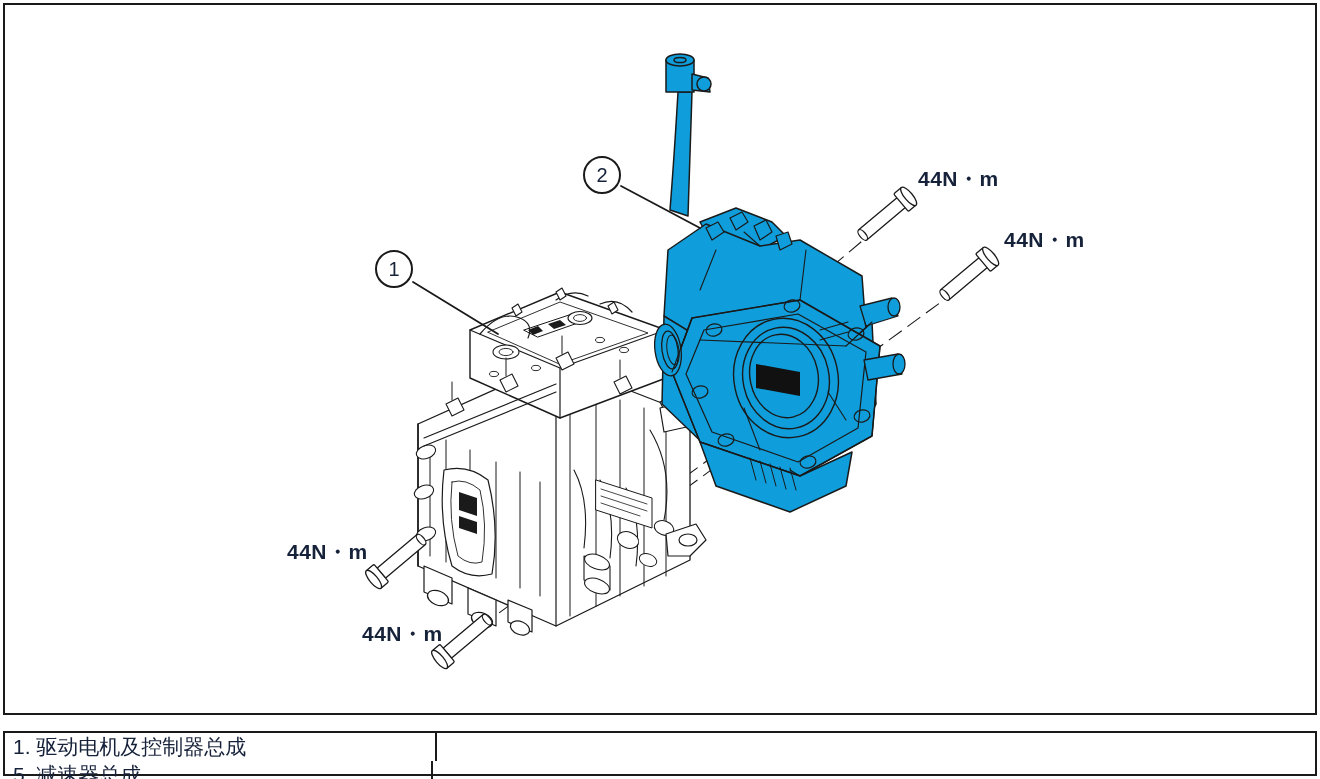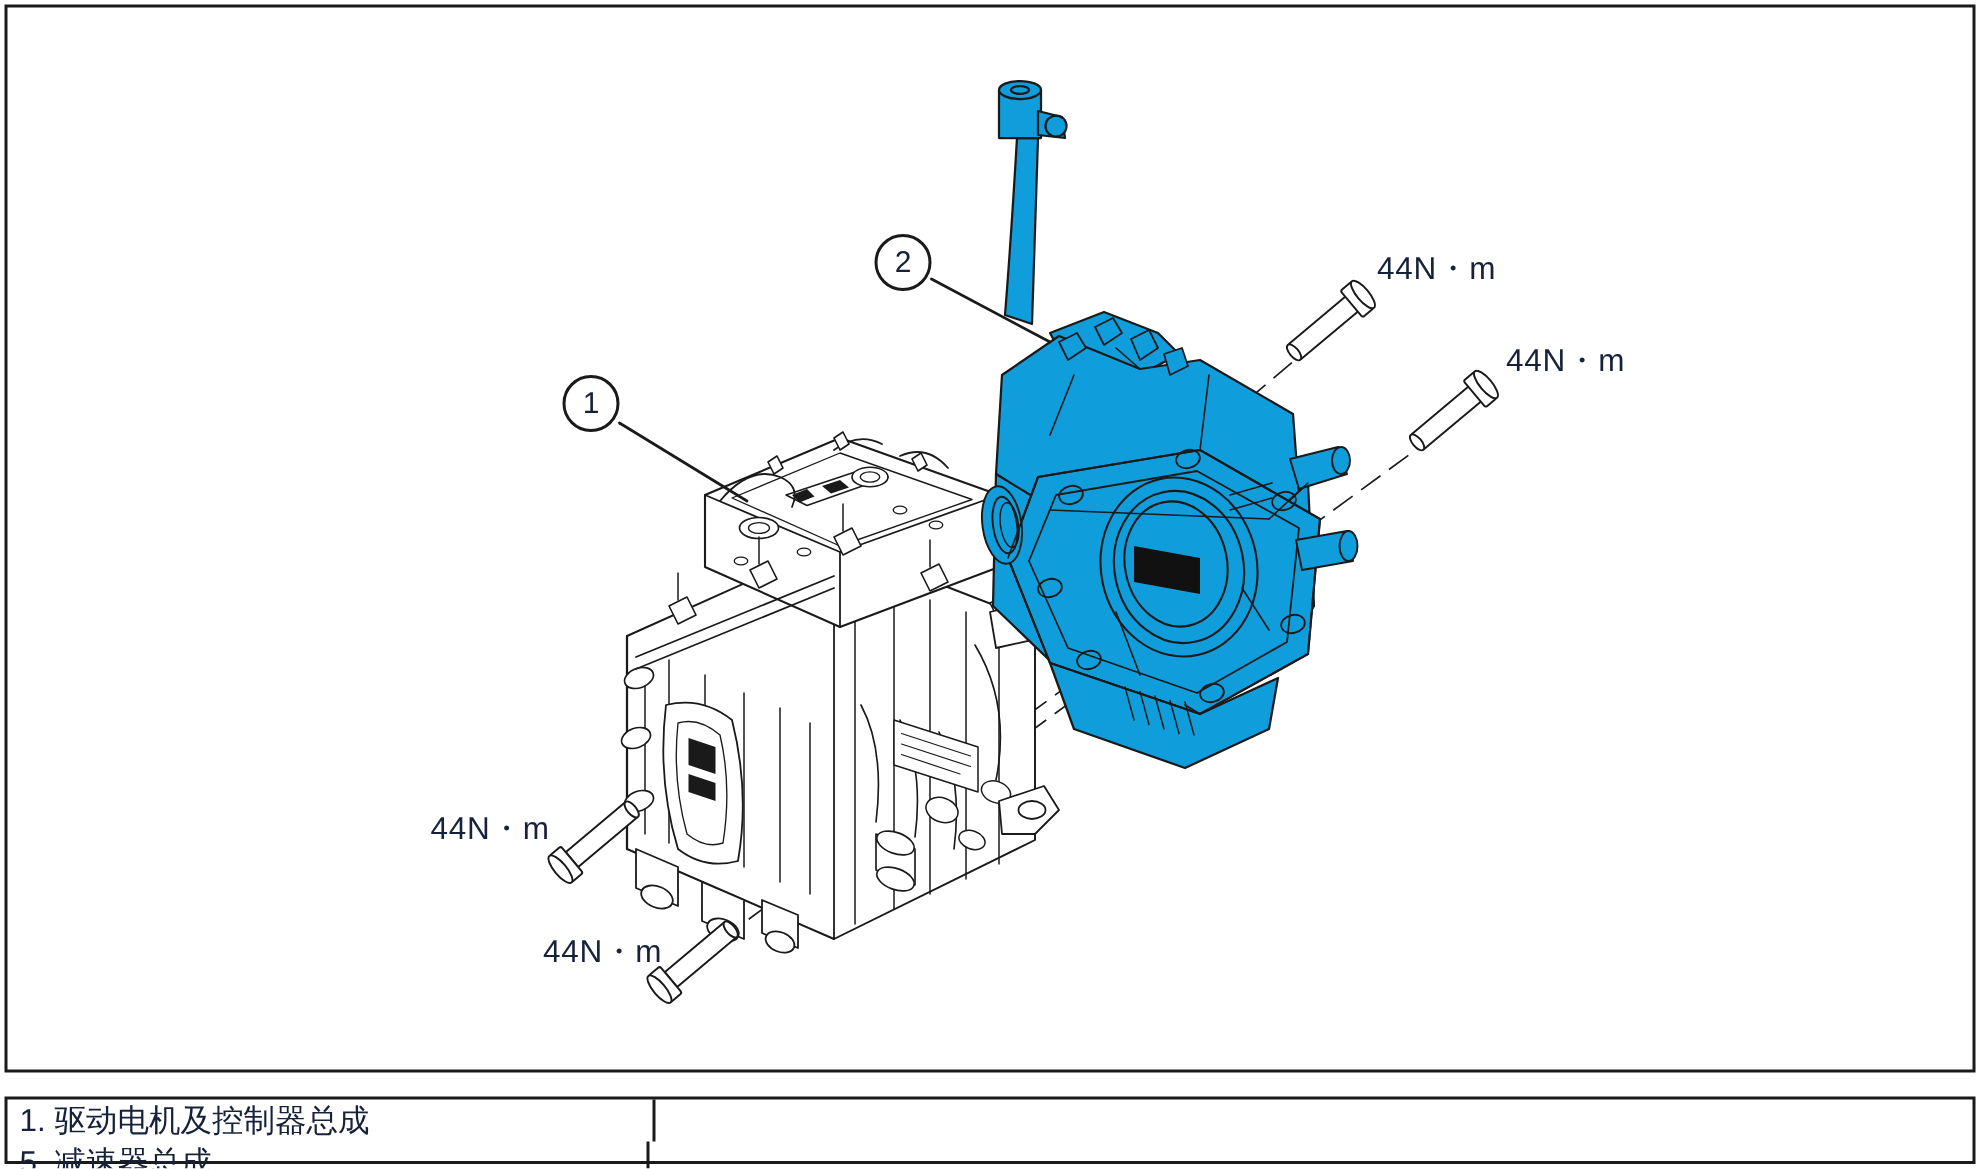--- a/index.html
+++ b/index.html
@@ -35,20 +35,21 @@
     width: 1320px;
     height: 718px;
   }
   .torque-label {
     position: absolute;
     font-family: "Liberation Sans", sans-serif;
     font-size: 21px;
     letter-spacing: 0.5px;
     color: #16213a;
     white-space: nowrap;
+    font-weight: bold;
   }
   .callout {
     position: absolute;
     width: 38px;
     height: 38px;
     border: 2px solid #1a1a1a;
     border-radius: 50%;
     background: #ffffff;
     display: flex;
     align-items: center;

